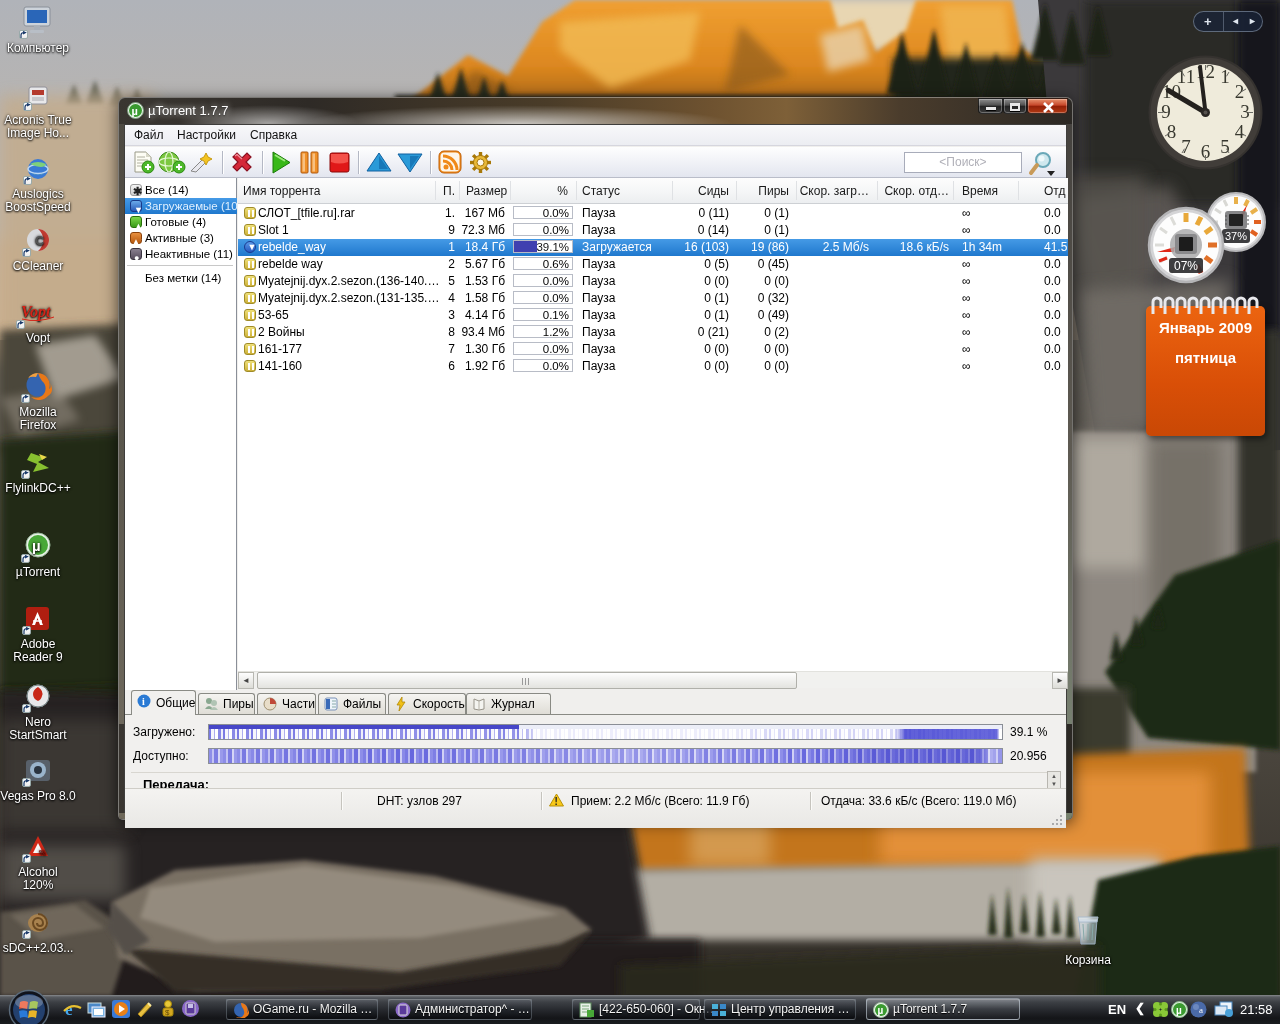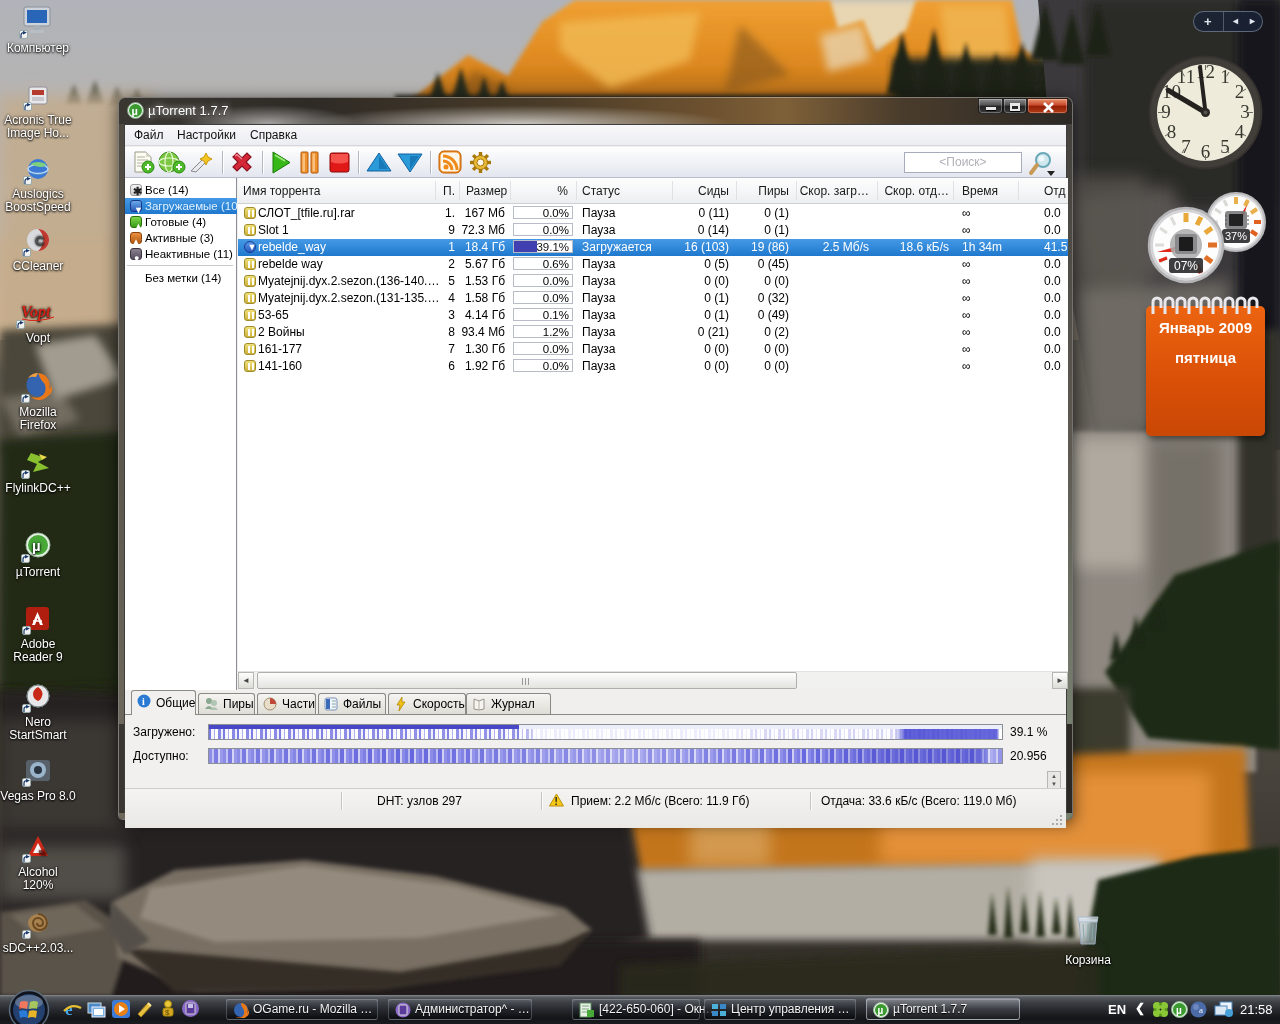--- a/index.html
+++ b/index.html
@@ -820,20 +820,23 @@
       <div class="pbar" style="top:9px" id="bar1">
             <div id="bar1top"></div>
             <div id="bar1body"></div>
           </div>
       <span class="abs" style="left:885px;top:10px">39.1 %</span>
       <span class="abs" style="left:8px;top:34px">Доступно:</span>
       <div class="pbar" style="top:33px" id="bar2">
             <div id="bar2body"></div>
           </div>
       <span class="abs" style="left:885px;top:34px">20.956</span>
+      <div class="abs" style="left:6px;top:57px;width:916px;height:17px;overflow:hidden;border-top:1px solid #d8d6d0;background:#f1f0ee">
+            <b style="position:absolute;left:12px;top:4px;font-size:13px">Передача:</b>
+          </div>
       <div class="abs" style="left:922px;top:56px;width:14px;height:18px;background:#e8e7e3;border:1px solid #b8b6b0;font-size:6px;text-align:center;color:#555;line-height:8px">▲<br>▼</div>
     </div>
     <div id="sbar">
       <div class="sdiv" style="left:216px"></div>
           <div class="sdiv" style="left:416px"></div>
           <div class="sdiv" style="left:685px"></div>
       <span style="left:252px">DHT: узлов 297</span>
       <span style="left:424px;top:4px"><svg width="15" height="14">
               <path d="M7.5,1 L14.5,13 L0.5,13 Z" fill="#f8c818" stroke="#b89008"></path>
               <text x="5.5" y="12" font-size="10" font-weight="bold" fill="#222" font-family="Liberation Sans">!</text>

